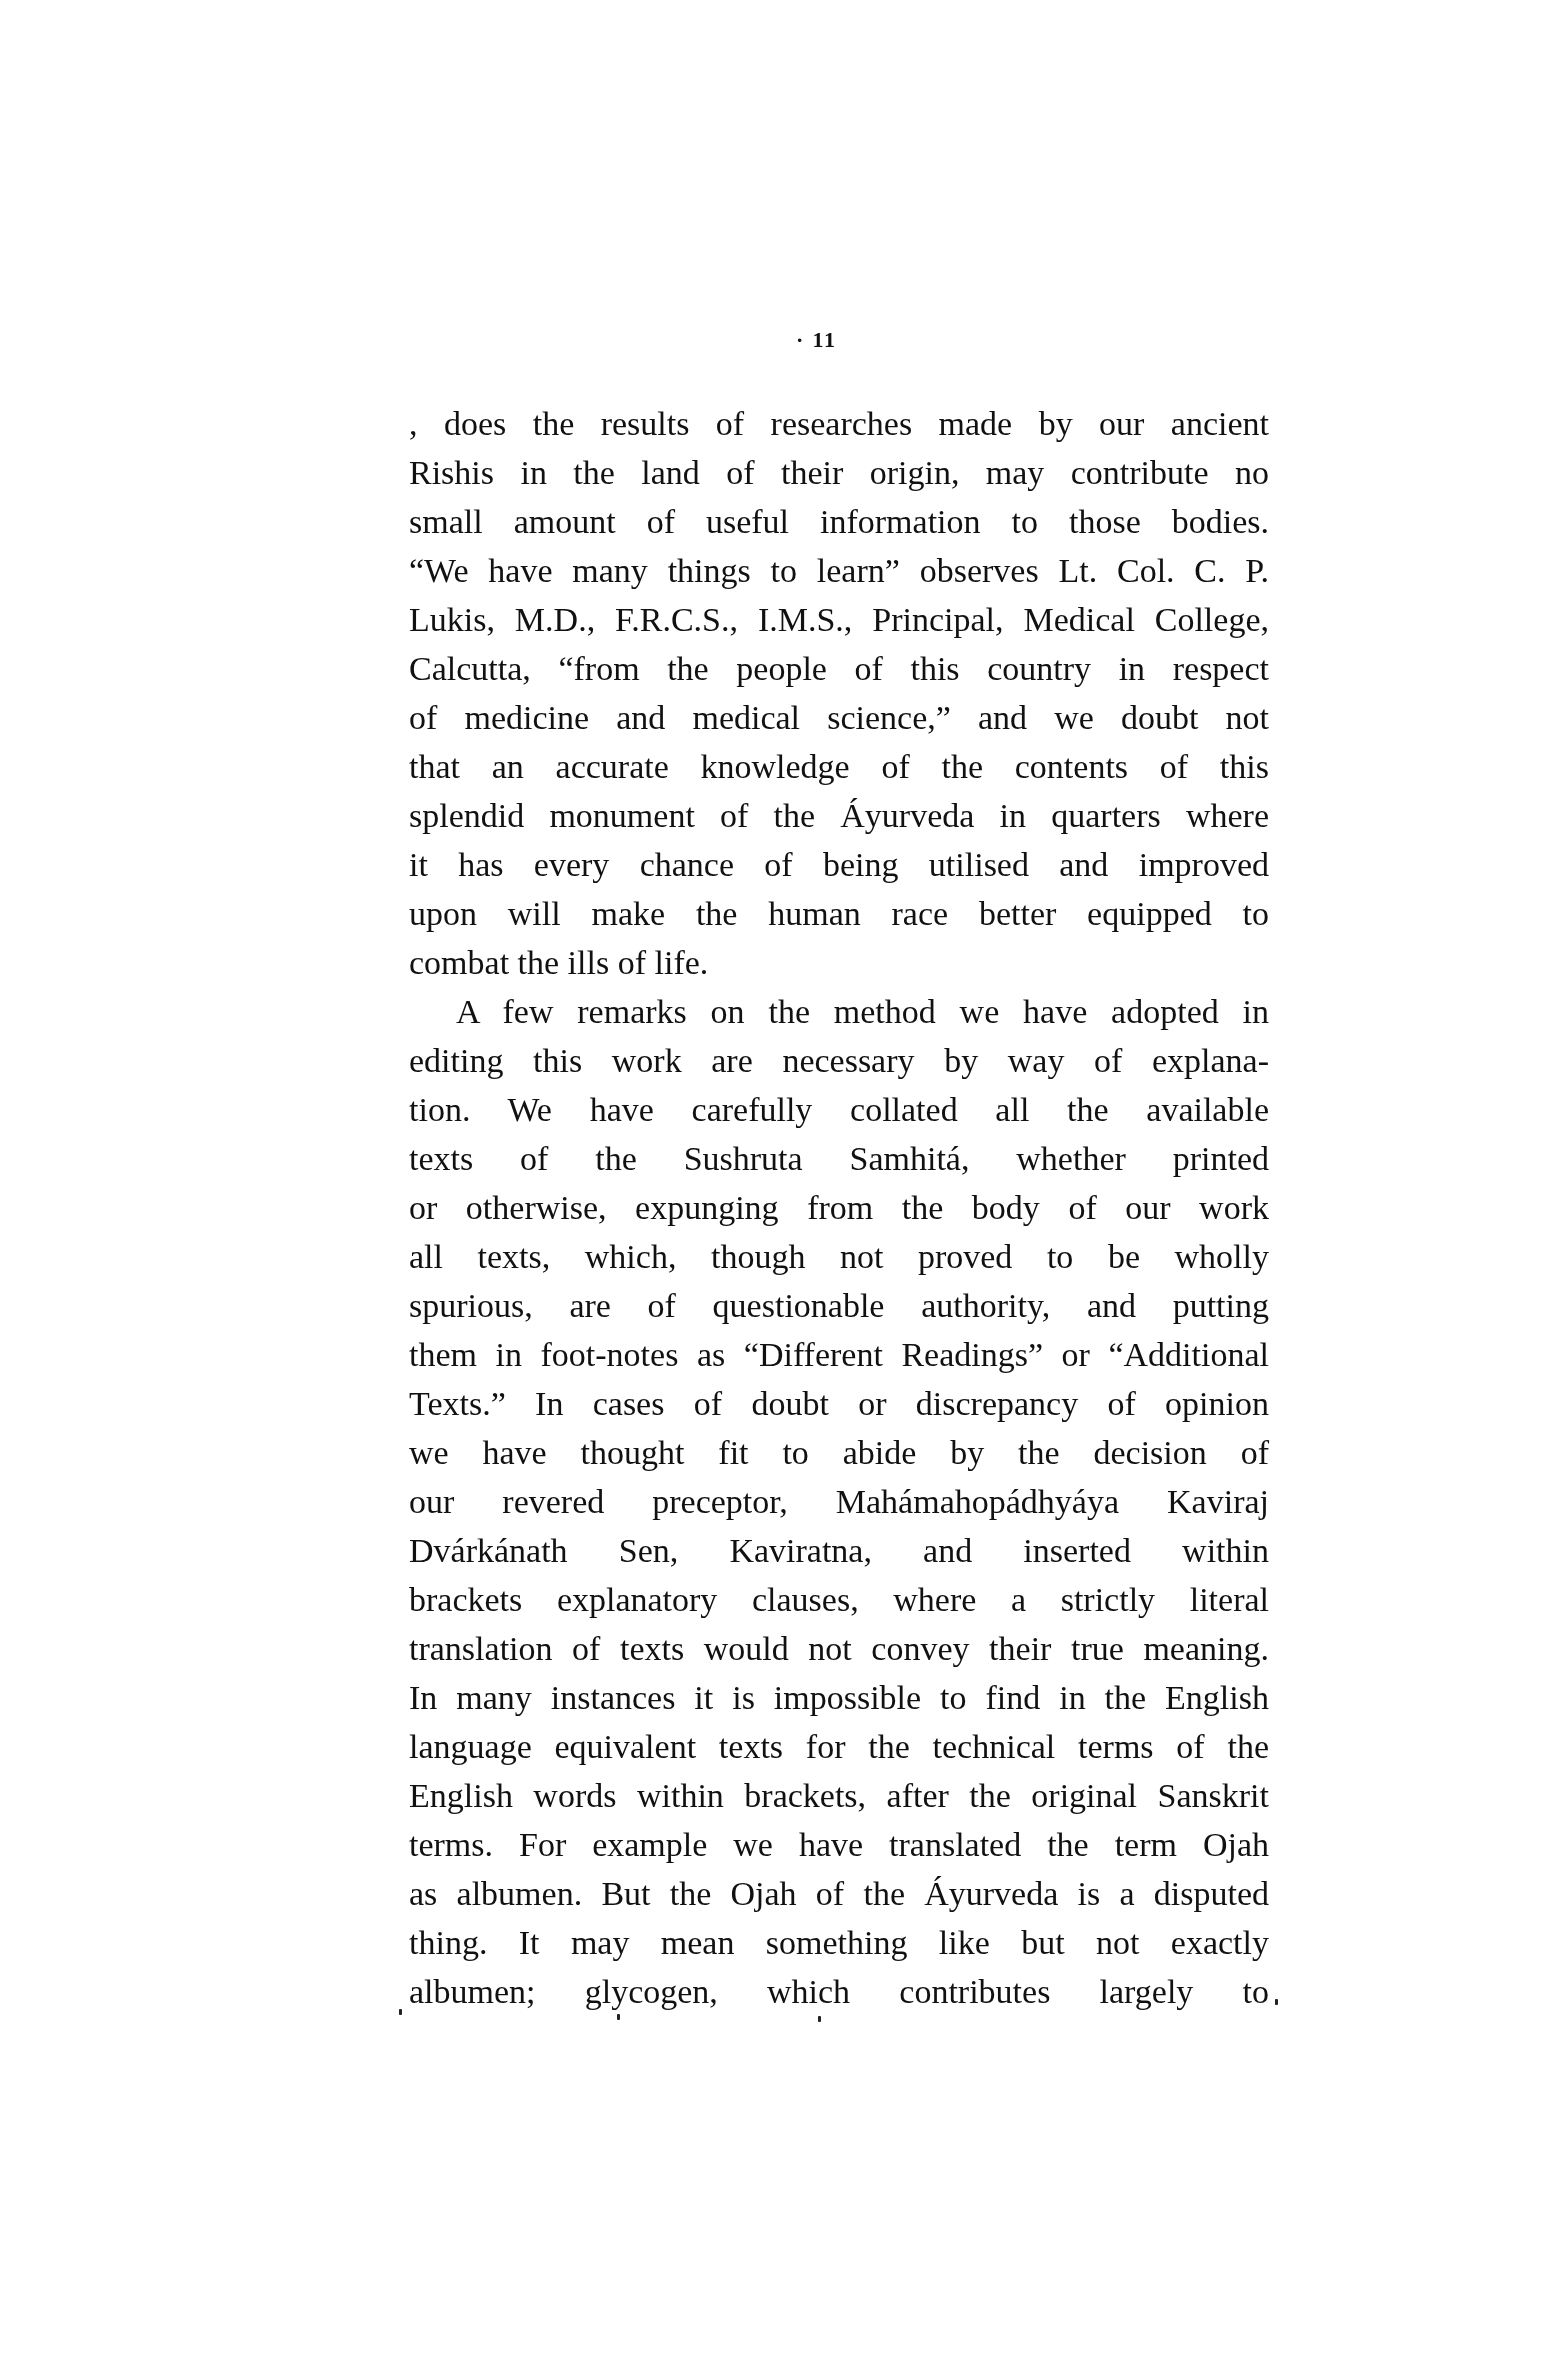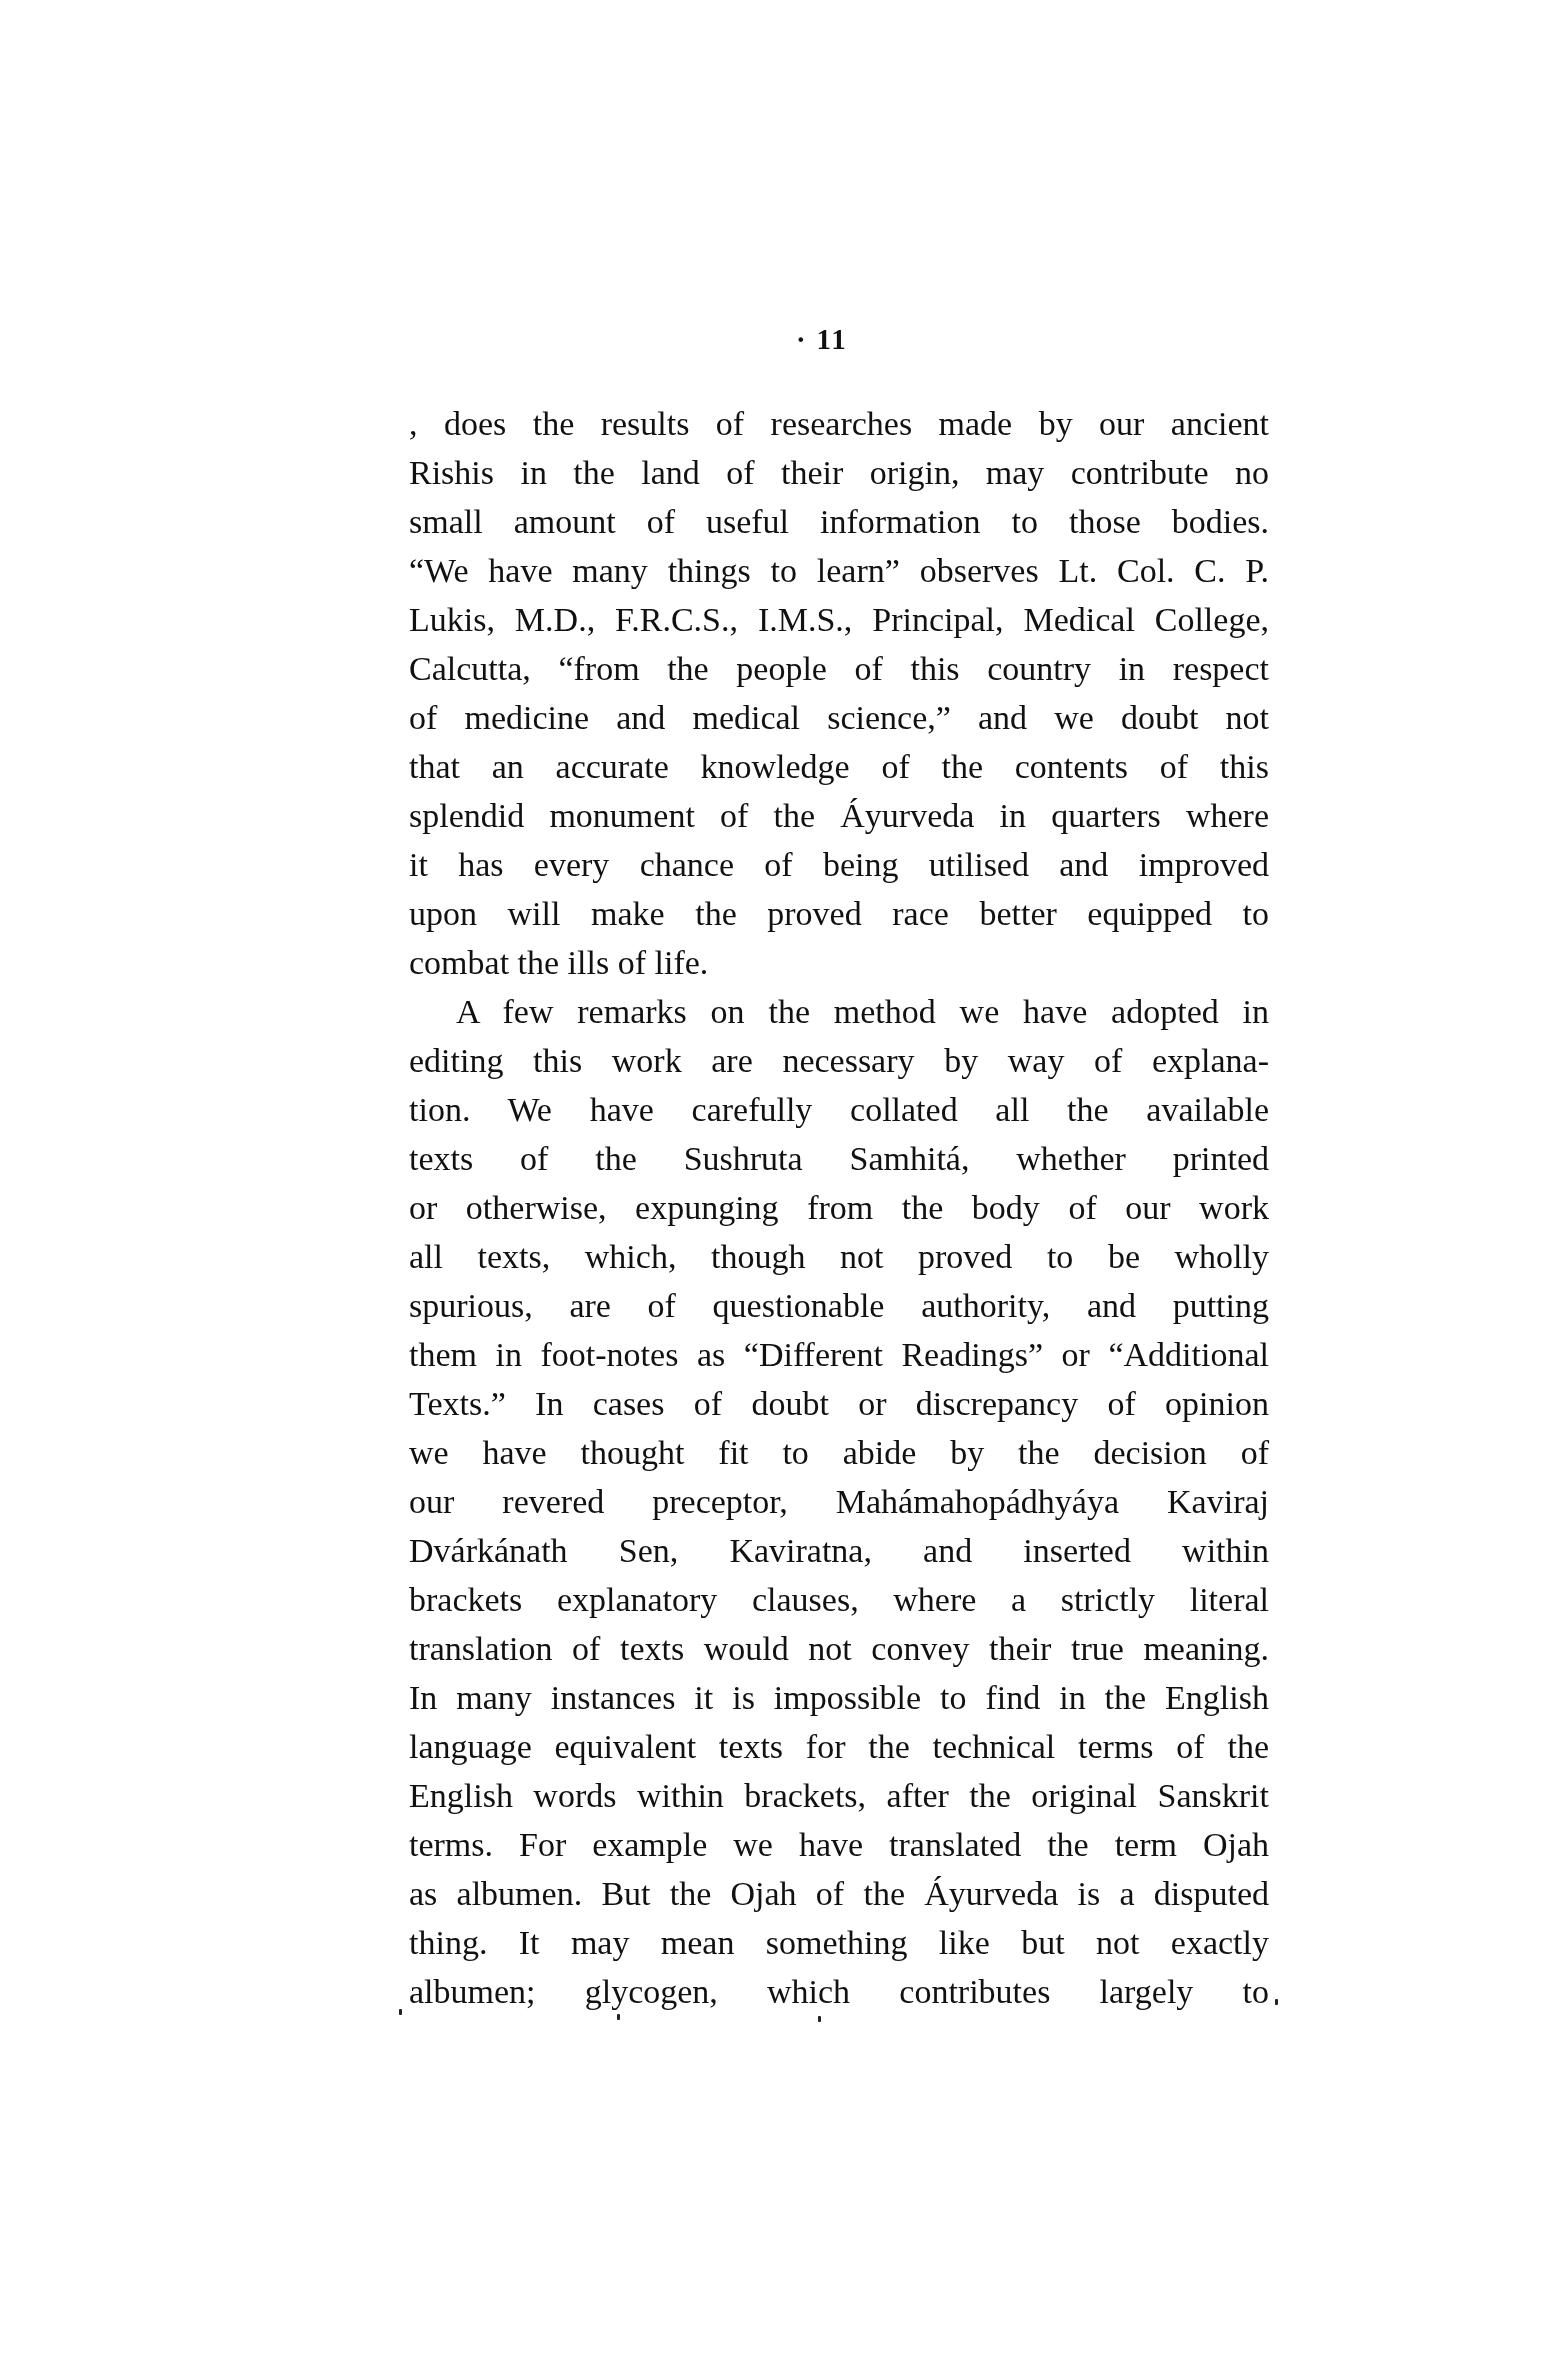--- a/index.html
+++ b/index.html
@@ -19,21 +19,21 @@
       position: absolute;
       left: 0; top: 0;
       width: 1562px;
       height: 2366px;
       background: #ffffff;
     }
     .page-number {
       position: absolute;
       left: 796px;
       top: 321px;
-      font-size: 29px;
+      font-size: 22px;
       font-weight: bold;
       line-height: 37px;
       letter-spacing: 1.8px;
       white-space: nowrap;
     }
     .text-block {
       position: absolute;
       left: 409px;
       top: 399px;
       width: 860px;
@@ -89,21 +89,21 @@
       <div class="line"><span class="inner">, does the results of researches made by our ancient</span></div>
       <div class="line"><span class="inner bold">Rishis in the land of their origin, may contribute no</span></div>
       <div class="line"><span class="inner">small amount of useful information to those bodies.</span></div>
       <div class="line"><span class="inner">“We have many things to learn” observes Lt. Col. C. P.</span></div>
       <div class="line"><span class="inner">Lukis, M.D., F.R.C.S., I.M.S., Principal, Medical College,</span></div>
       <div class="line"><span class="inner">Calcutta, “from the people of this country in respect</span></div>
       <div class="line"><span class="inner">of medicine and medical science,” and we doubt not</span></div>
       <div class="line"><span class="inner">that an accurate knowledge of the contents of this</span></div>
       <div class="line"><span class="inner">splendid monument of the Áyurveda in quarters where</span></div>
       <div class="line"><span class="inner">it has every chance of being utilised and improved</span></div>
-      <div class="line"><span class="inner">upon will make the proved race better equipped to</span></div>
+      <div class="line"><span class="inner">upon will make the human race better equipped to</span></div>
       <div class="line last"><span class="inner">combat the ills of life.</span></div>
     </div>
 
     <div>
       <div class="line indent"><span class="inner">A few remarks on the method we have adopted in</span></div>
       <div class="line"><span class="inner">editing this work are necessary by way of explana-</span></div>
       <div class="line"><span class="inner">tion. We have carefully collated all the available</span></div>
       <div class="line"><span class="inner">texts of the Sushruta Samhitá, whether printed</span></div>
       <div class="line"><span class="inner">or otherwise, expunging from the body of our work</span></div>
       <div class="line"><span class="inner">all texts, which, though not proved to be wholly</span></div>

